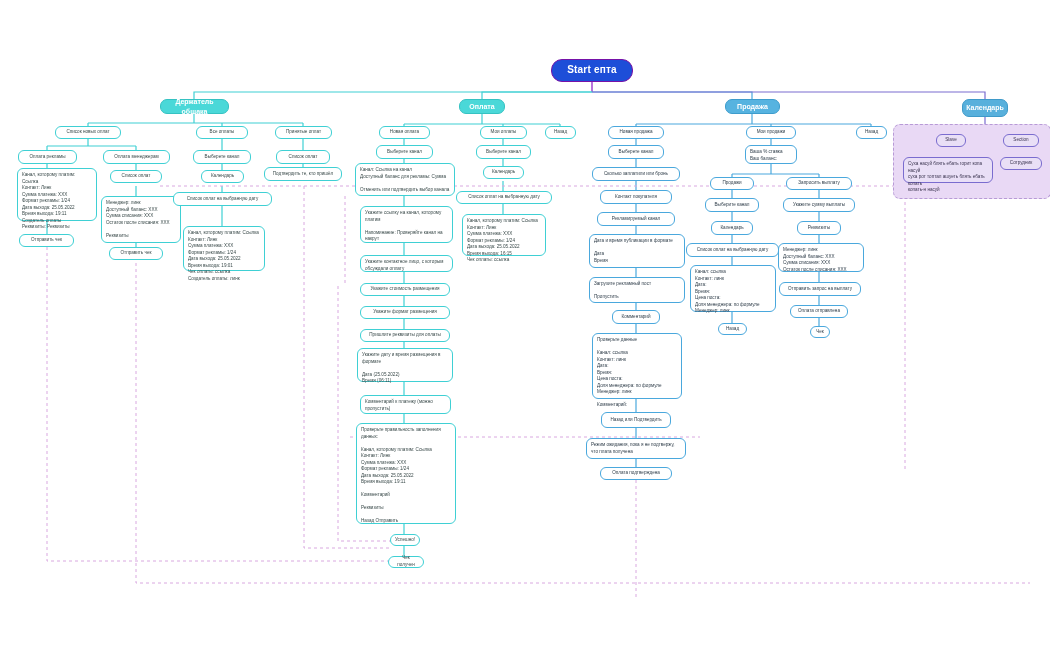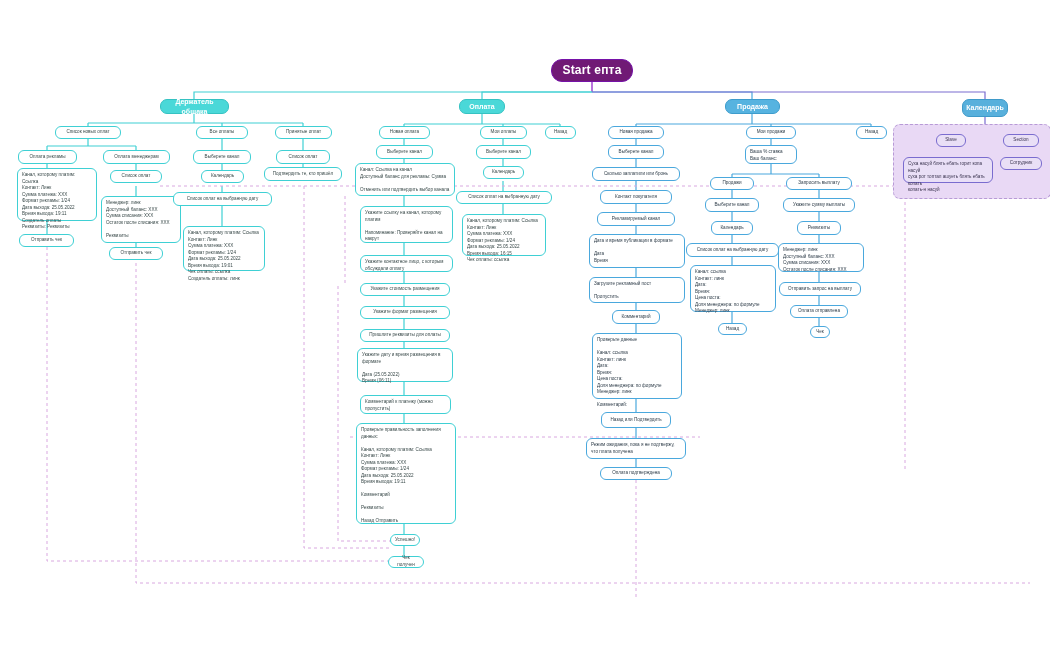--- a/index.html
+++ b/index.html
@@ -41,22 +41,22 @@
   .p-head{
     background:#58b0dc;border:1.3px solid #3f9ac9;color:#ffffff;
     font-weight:bold;font-size:7px;border-radius:7px;
   }
   .p-node{border-color:#7a6ccf;color:#3b3550;background:#e9dff6;}
   .p-group{
     position:absolute;border:1px dashed #b79ad6;background:#e9d9f5;
     border-radius:7px;
   }
   .root{
-    background:#701a75;border:1.3px solid #7612a8;color:#ffffff;
-    font-weight:bold;font-size:12px;border-radius:11px;
+    background:#1d4ed8;border:1.3px solid #7612a8;color:#ffffff;
+    font-weight:bold;font-size:10px;border-radius:11px;
     letter-spacing:.2px;
   }
 </style>
 </head>
 <body>
 
 <div id="canvas">
 
   <svg class="edges" viewBox="0 0 1050 650">
     <g fill="none" stroke-width="1.2">

